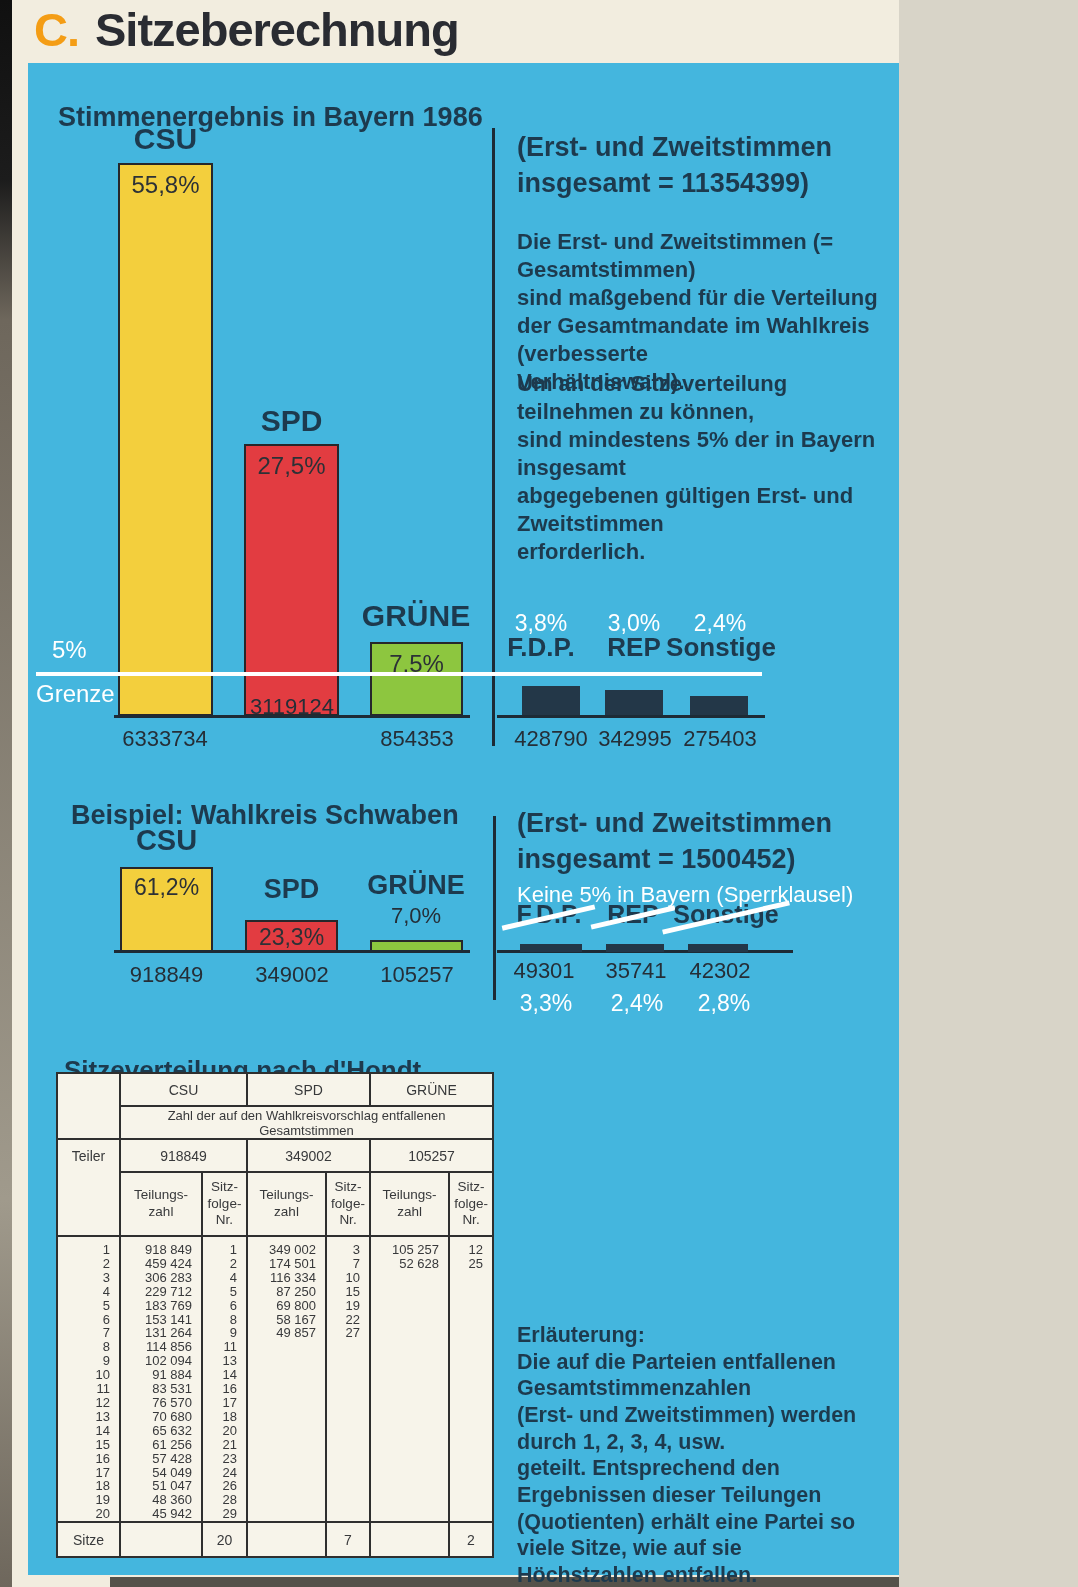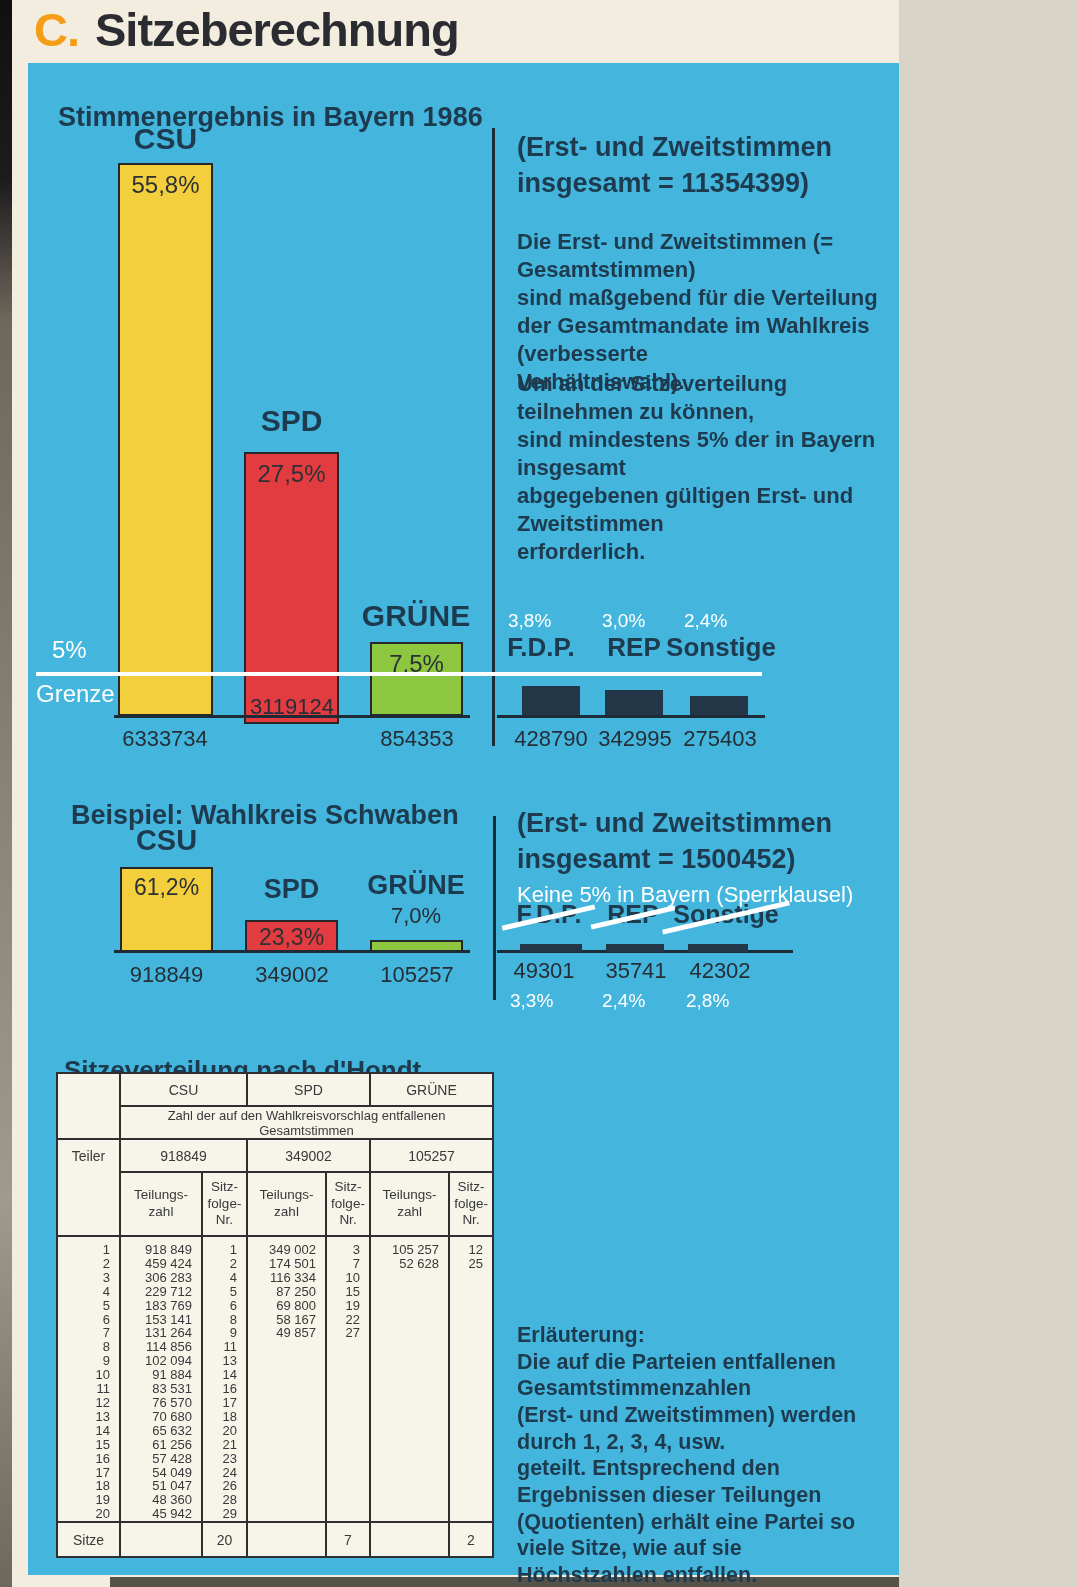--- a/index.html
+++ b/index.html
@@ -33,29 +33,29 @@
   .party-label{position:absolute;font-weight:700;font-size:30px;color:var(--ink);text-align:center;}
   .bar{position:absolute;border:2px solid #26272b;box-sizing:border-box;}
   .bar .pct{position:absolute;left:0;right:0;top:6px;text-align:center;font-size:24px;color:#2c3136;}
   .count{position:absolute;font-size:22px;color:var(--ink2);text-align:center;}
   .axis{position:absolute;height:3px;background:#1d2b36;}
   .divider{position:absolute;width:3px;background:#1d2b36;}
   .whiteline{position:absolute;height:4px;background:var(--white);z-index:5;}
   .wlabel{position:absolute;color:var(--white);font-size:24px;}
   .para{position:absolute;font-weight:700;font-size:22px;line-height:1.27;color:var(--ink);}
   .rtitle{position:absolute;font-weight:700;font-size:27px;line-height:1.32;color:var(--ink);}
-  .sp-pct{position:absolute;color:var(--white);font-size:19px;}
+  .sp-pct{position:absolute;color:var(--white);font-size:23px;text-align:center;}
   .sp-name{position:absolute;font-weight:700;font-size:26px;color:var(--ink);text-align:center;}
   .sp-bar{position:absolute;background:var(--navy);}
 
   
   #csu1-label{left:118px;top:122px;width:95px;}
   #csu1-bar{left:118px;top:163px;width:95px;height:553px;background:var(--yellow);}
   #spd1-label{left:244px;top:404px;width:95px;}
-  #spd1-bar{left:244px;top:444px;width:95px;height:272px;background:var(--red);margin-top:8px;}
+  #spd1-bar{left:244px;top:444px;width:95px;height:272px;background:var(--red);}
   #gruene1-label{left:352px;top:599px;width:128px;}
   #gruene1-bar{left:370px;top:642px;width:93px;height:74px;background:var(--green);}
   #threshold-line1{left:36px;top:672px;width:726px;}
   #threshold-top{left:52px;top:636px;}
   #threshold-bottom{left:36px;top:680px;}
   #axis1-left{left:114px;top:715px;width:356px;}
   #axis1-right{left:497px;top:715px;width:268px;}
   #csu1-count{left:110px;top:726px;width:110px;}
   #spd1-count{left:238px;top:694px;width:108px;}
   #gruene1-count{left:358px;top:726px;width:118px;}

